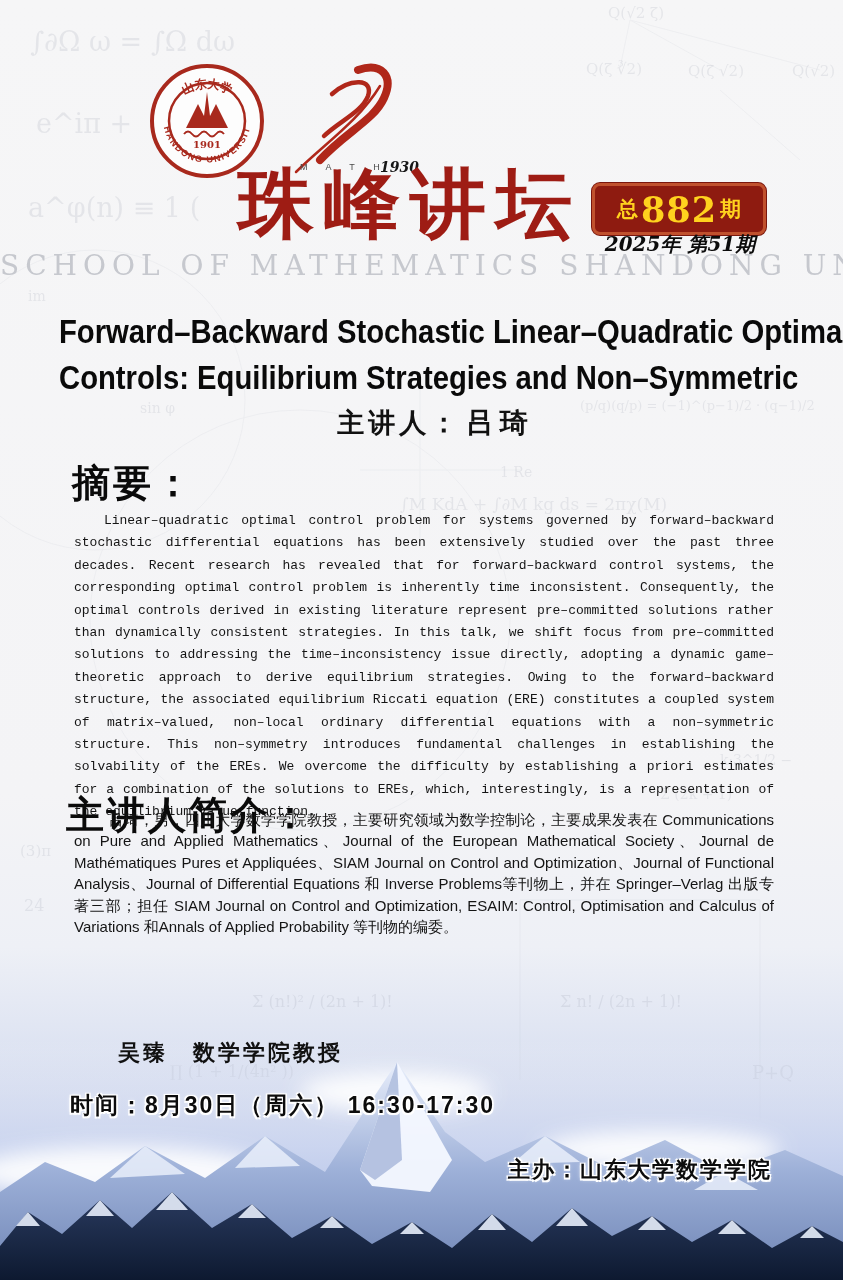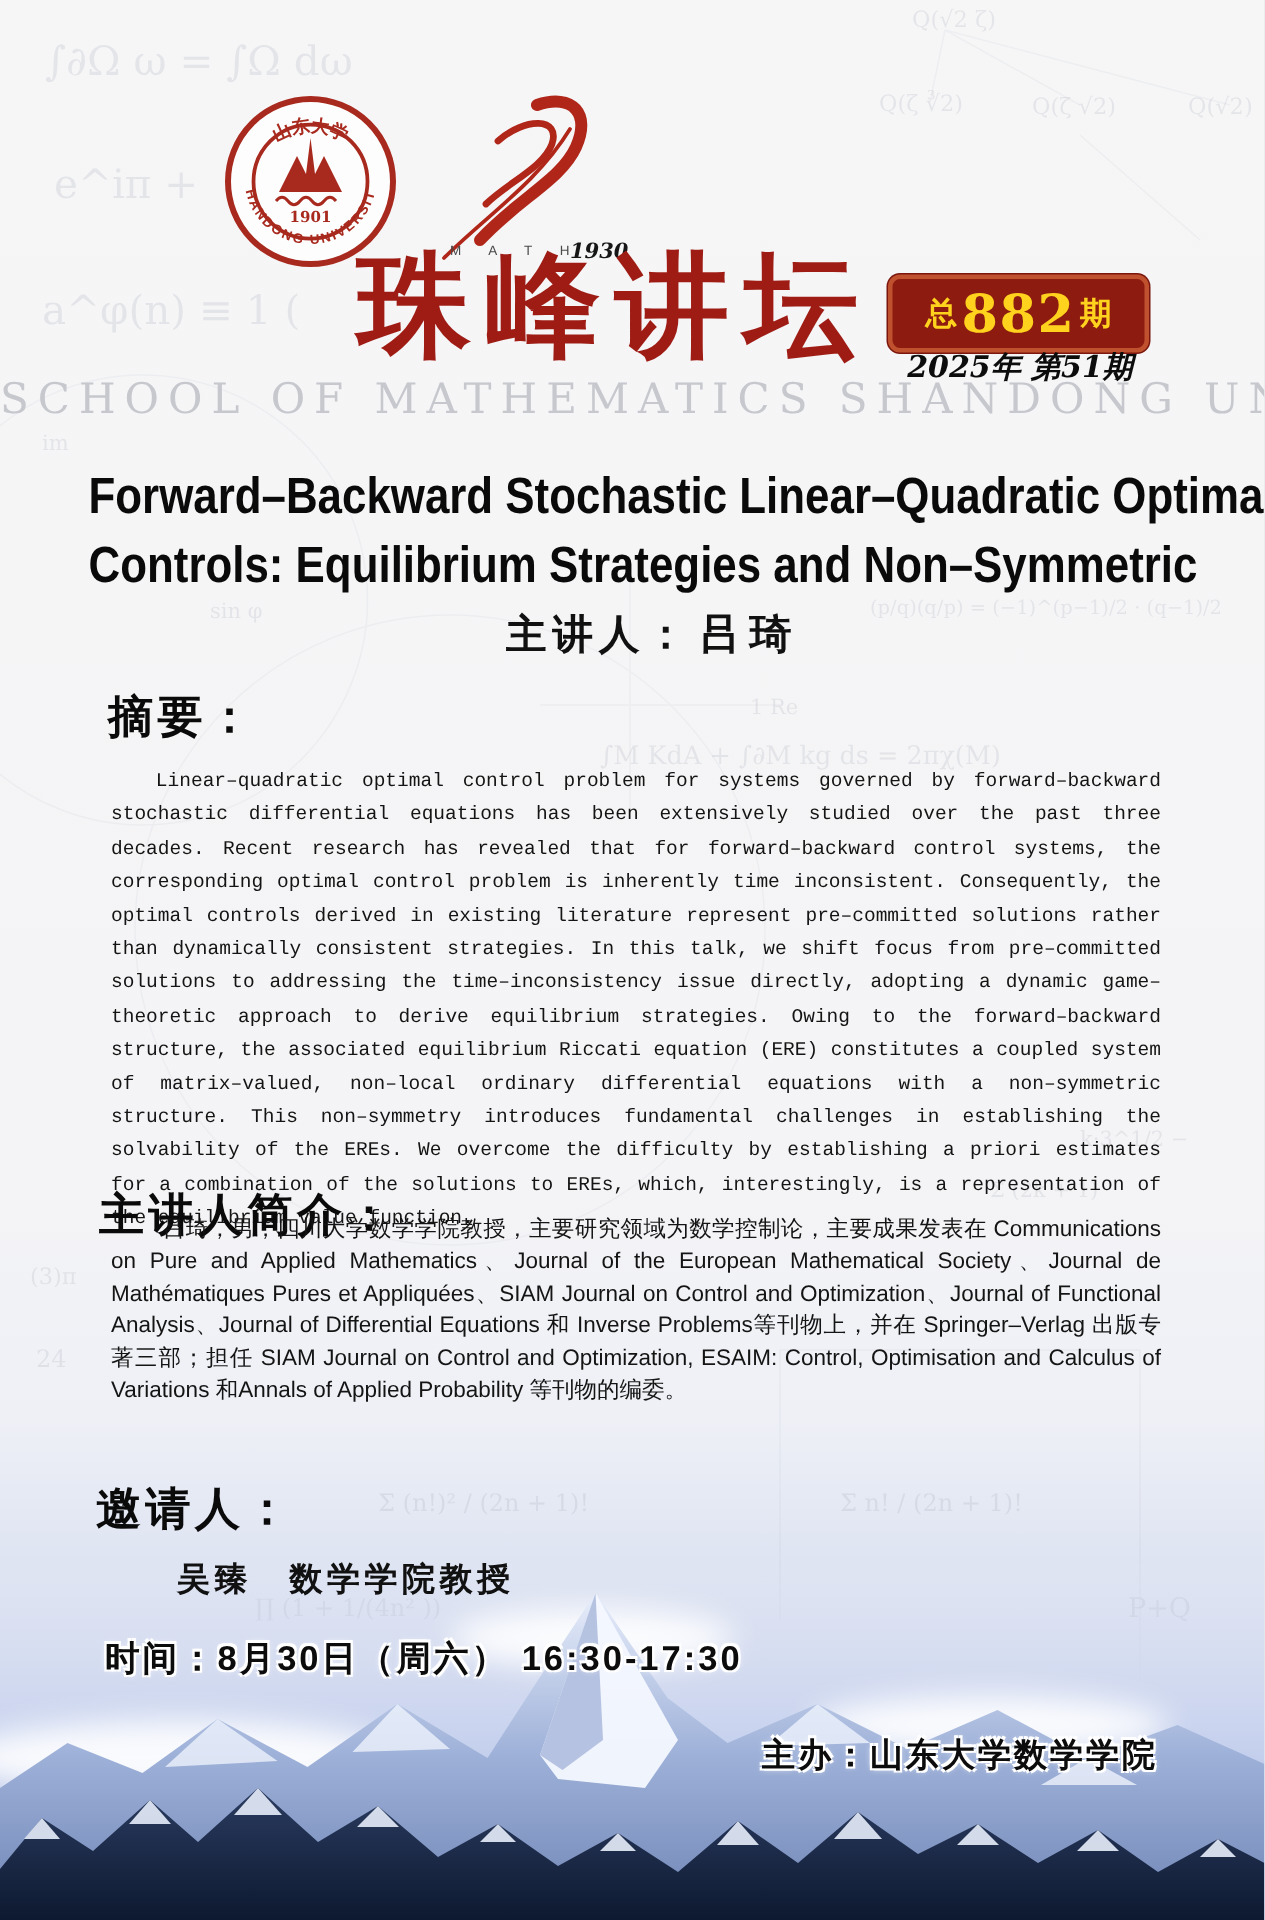--- a/index.html
+++ b/index.html
@@ -26,21 +26,21 @@
   .issue-badge .big{color:#ffd21e;font-weight:800;font-size:35px;font-family:"DejaVu Serif",serif;letter-spacing:1px;line-height:1;}
   .issue-line{left:596px;top:231px;width:168px;text-align:center;font-size:20px;font-weight:800;font-style:italic;color:#0c0c0c;font-family:"DejaVu Serif",serif;z-index:3;}
   .watermark{left:0;top:249px;width:843px;text-align:center;font-family:"DejaVu Serif",serif;font-size:28px;color:#c6c8ce;letter-spacing:6px;white-space:nowrap;z-index:1;}
   
   .talk-title{left:0;top:308px;width:843px;text-align:center;z-index:2;transform:scaleX(.86);transform-origin:50% 50%;}
   .talk-title .line{display:block;font-size:34px;line-height:46px;font-weight:800;color:#0a0a0a;letter-spacing:0px;white-space:nowrap;}
   .speaker-line{left:0;top:404px;width:843px;text-align:center;z-index:2;margin-left:14px;}
   .speaker-label{font-family:"DejaVu Serif",serif;font-weight:800;font-size:27px;letter-spacing:4px;}
   .speaker-name{font-weight:800;font-size:28px;letter-spacing:6px;}
   
-  .sec-heading{font-family:"DejaVu Serif",serif;font-weight:800;font-size:30px;color:#0a0a0a;letter-spacing:3px;z-index:2;}
+  .sec-heading{font-family:"DejaVu Serif",serif;font-weight:800;font-size:38px;color:#0a0a0a;letter-spacing:3px;z-index:2;}
   .h-abstract{left:72px;top:458px;}
   .h-bio{left:66px;top:790px;}
   .h-invite{left:64px;top:986px;}
   .para{left:74px;width:700px;text-align:justify;color:#141414;z-index:2;}
   .p-abstract{top:510px;font-size:13px;line-height:22.4px;text-indent:2.3em;font-family:Liberation Mono, monospace;}
   .p-bio{top:809px;font-size:15px;line-height:21.4px;text-indent:2.3em;}
   .person{left:118px;top:1038px;font-size:22px;font-weight:700;letter-spacing:3px;z-index:2;}
   .outlined{text-shadow:-1.5px -1.5px 0 #fff,1.5px -1.5px 0 #fff,-1.5px 1.5px 0 #fff,1.5px 1.5px 0 #fff,0 0 5px #fff;}
   .time-line{left:70px;top:1090px;font-size:23px;font-weight:800;letter-spacing:2px;z-index:3;color:#0c0c0c;}
   .loc-line{left:70px;top:1128px;font-size:23px;font-weight:800;letter-spacing:2px;z-index:3;color:#0c0c0c;}
@@ -136,21 +136,20 @@
     <span class="speaker-label">主讲人：</span>
     <span class="speaker-name">吕琦</span>
   </div>
 
   <div class="abs sec-heading h-abstract">摘要：</div>
   <div class="abs para p-abstract">Linear–quadratic optimal control problem for systems governed by forward–backward stochastic differential equations has been extensively studied over the past three decades. Recent research has revealed that for forward–backward control systems, the corresponding optimal control problem is inherently time inconsistent. Consequently, the optimal controls derived in existing literature represent pre–committed solutions rather than dynamically consistent strategies. In this talk, we shift focus from pre–committed solutions to addressing the time–inconsistency issue directly, adopting a dynamic game–theoretic approach to derive equilibrium strategies. Owing to the forward–backward structure, the associated equilibrium Riccati equation (ERE) constitutes a coupled system of matrix–valued, non–local ordinary differential equations with a non–symmetric structure. This non–symmetry introduces fundamental challenges in establishing the solvability of the EREs. We overcome the difficulty by establishing a priori estimates for a combination of the solutions to EREs, which, interestingly, is a representation of the equilibrium value function.</div>
 
   <div class="abs sec-heading h-bio">主讲人简介：</div>
   <div class="abs para p-bio">吕琦，男，四川大学数学学院教授，主要研究领域为数学控制论，主要成果发表在 Communications on Pure and Applied Mathematics、Journal of the European Mathematical Society、Journal de Mathématiques Pures et Appliquées、SIAM Journal on Control and Optimization、Journal of Functional Analysis、Journal of Differential Equations 和 Inverse Problems等刊物上，并在 Springer–Verlag 出版专著三部；担任 SIAM Journal on Control and Optimization, ESAIM: Control, Optimisation and Calculus of Variations 和Annals of Applied Probability 等刊物的编委。</div>
 
-  <div class="abs sec-heading h-invite">邀请人：</div>
   <div class="abs person">吴臻　数学学院教授</div>
 
   <div class="abs time-line outlined">时间：8月30日（周六）  16:30-17:30</div>
   <div class="abs org-line outlined">主办：山东大学数学学院</div>
 
   <svg class="abs mountains" viewBox="0 0 843 240" preserveAspectRatio="none">
     <defs>
       <linearGradient id="sky" x1="0" y1="0" x2="0" y2="1">
         <stop offset="0" stop-color="#f3f4f8" stop-opacity="0"></stop>
         <stop offset="0.45" stop-color="#ccd6f0" stop-opacity="0.85"></stop>

